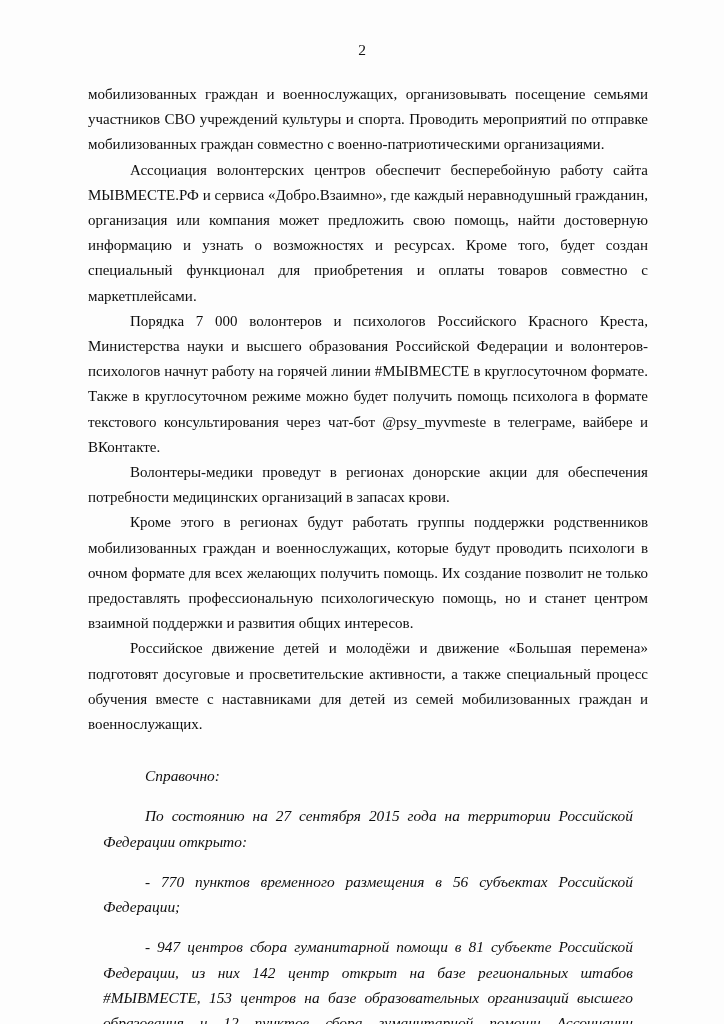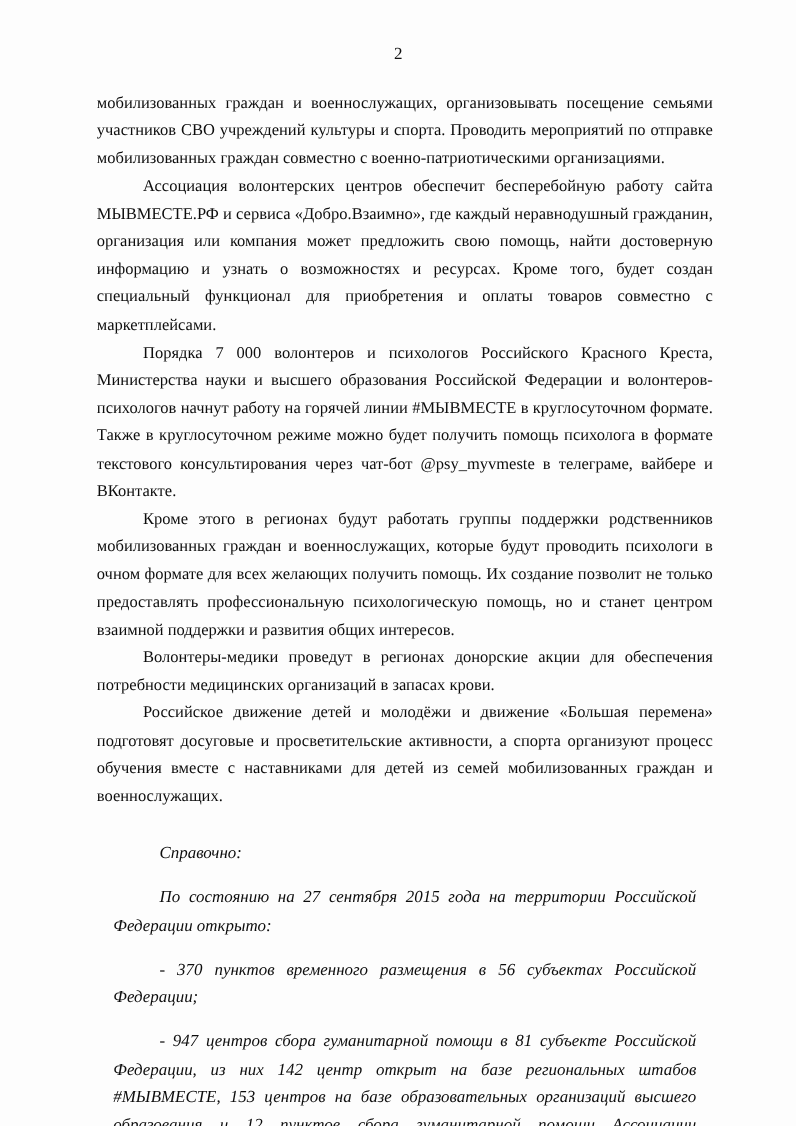--- a/index.html
+++ b/index.html
@@ -81,33 +81,33 @@
   <div class="page-number">2</div>
 
   <div class="body-area">
 
     <p class="para no-indent">мобилизованных граждан и военнослужащих, организовывать посещение семьями участников СВО учреждений культуры и спорта. Проводить мероприятий по отправке мобилизованных граждан совместно с военно-патриотическими организациями.</p>
 
     <p class="para">Ассоциация волонтерских центров обеспечит бесперебойную работу сайта МЫВМЕСТЕ.РФ и сервиса «Добро.Взаимно», где каждый неравнодушный гражданин, организация или компания может предложить свою помощь, найти достоверную информацию и узнать о возможностях и ресурсах. Кроме того, будет создан специальный функционал для приобретения и оплаты товаров совместно с маркетплейсами.</p>
 
     <p class="para">Порядка 7 000 волонтеров и психологов Российского Красного Креста, Министерства науки и высшего образования Российской Федерации и волонтеров-психологов начнут работу на горячей линии #МЫВМЕСТЕ в круглосуточном формате. Также в круглосуточном режиме можно будет получить помощь психолога в формате текстового консультирования через чат-бот @psy_myvmeste в телеграме, вайбере и ВКонтакте.</p>
 
+    <p class="para">Волонтеры-медики проведут в регионах донорские акции для обеспечения потребности медицинских организаций в запасах крови.</p>
+
     <p class="para">Кроме этого в регионах будут работать группы поддержки родственников мобилизованных граждан и военнослужащих, которые будут проводить психологи в очном формате для всех желающих получить помощь. Их создание позволит не только предоставлять профессиональную психологическую помощь, но и станет центром взаимной поддержки и развития общих интересов.</p>
 
-    <p class="para">Волонтеры-медики проведут в регионах донорские акции для обеспечения потребности медицинских организаций в запасах крови.</p>
-
-    <p class="para">Российское движение детей и молодёжи и движение «Большая перемена» подготовят досуговые и просветительские активности, а спорта организуют процесс обучения вместе с наставниками для детей из семей мобилизованных граждан и военнослужащих.</p>
+    <p class="para">Российское движение детей и молодёжи и движение «Большая перемена» подготовят досуговые и просветительские активности, а также специальный процесс обучения вместе с наставниками для детей из семей мобилизованных граждан и военнослужащих.</p>
 
     <div class="ref-block">
 
       <p class="ref">Справочно:</p>
 
       <p class="ref">По состоянию на 27 сентября 2015 года на территории Российской Федерации открыто:</p>
 
-      <p class="ref">- 370 пунктов временного размещения в 56 субъектах Российской Федерации;</p>
+      <p class="ref">- 770 пунктов временного размещения в 56 субъектах Российской Федерации;</p>
 
       <p class="ref">- 947 центров сбора гуманитарной помощи в 81 субъекте Российской Федерации, из них 142 центр открыт на базе региональных штабов #МЫВМЕСТЕ, 153 центров на базе образовательных организаций высшего образования и 12 пунктов сбора гуманитарной помощи Ассоциации студенческих патриотических клубов «Я горжусь», 640 центров на базе образовательных организаций среднего профессионального образования.</p>
 
     </div>
 
   </div>
 
 </div>
 
 </body></html>

